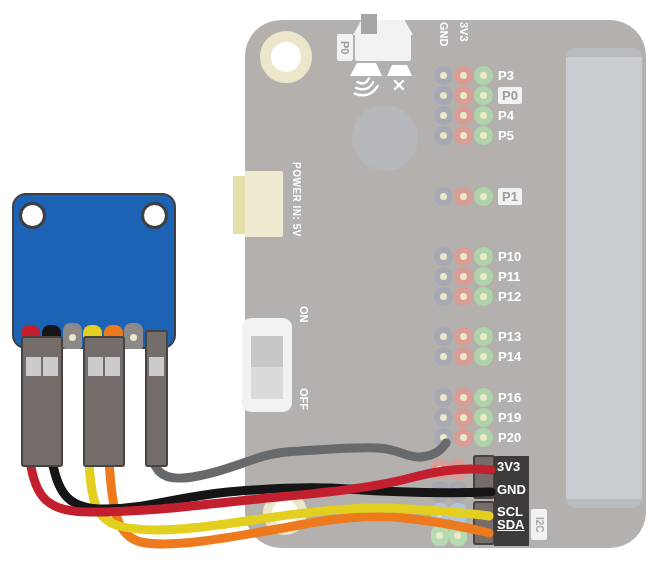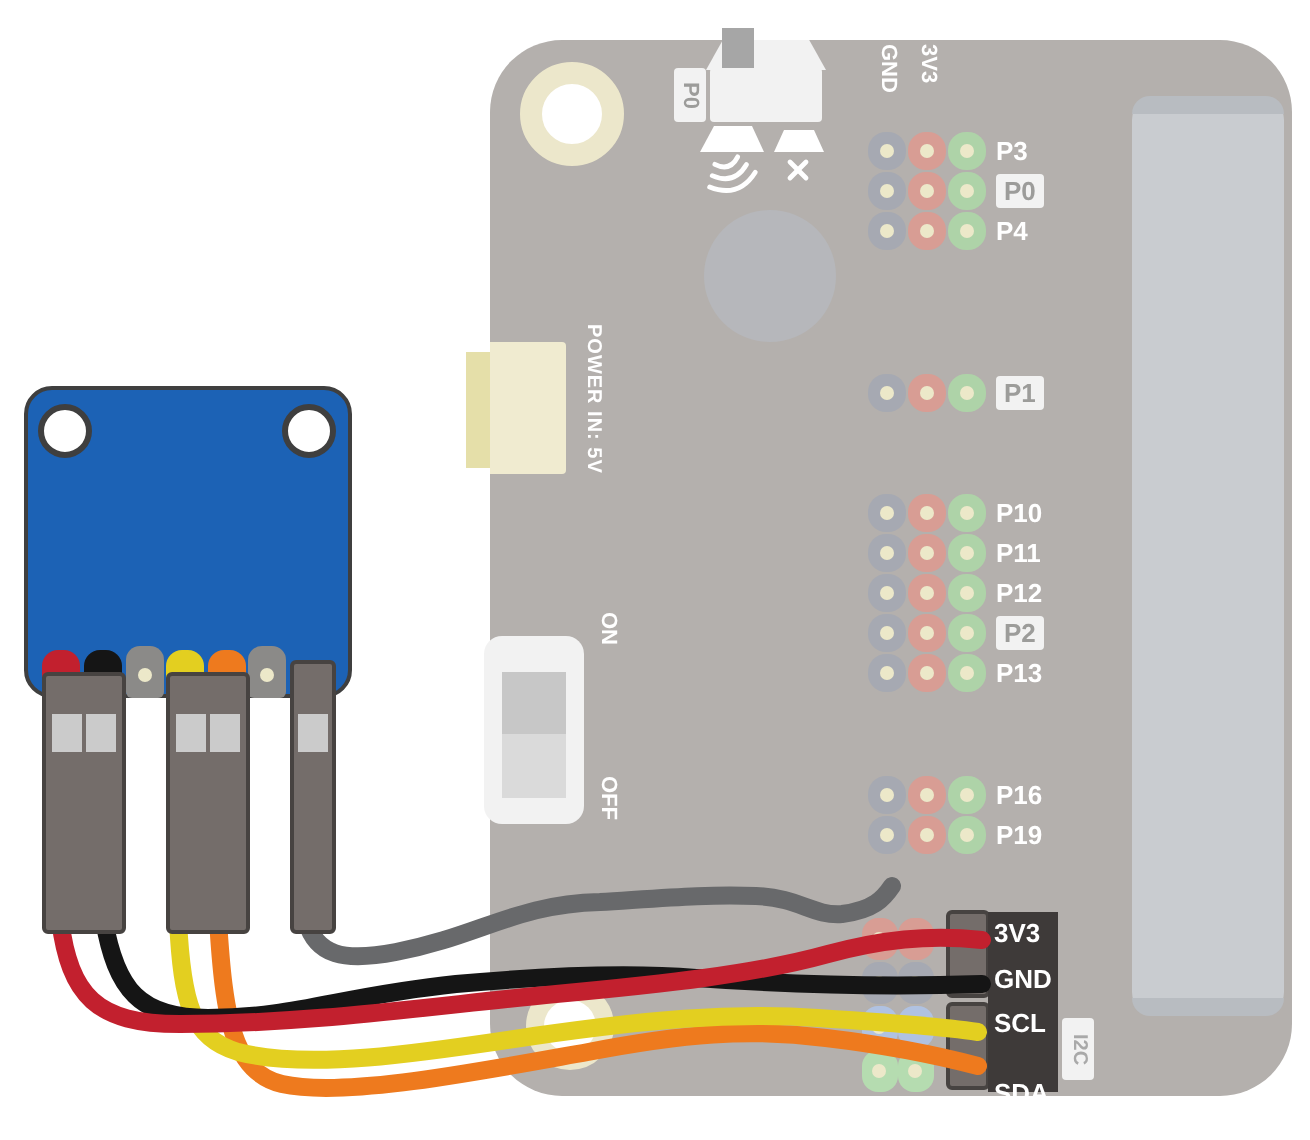--- a/index.html
+++ b/index.html
@@ -160,20 +160,26 @@
         <span class="pin v33" style="background: var(--pin-salmon);"></span>
         <span class="pin p" style="background: var(--pin-green);"></span>
         <span class="pin-label hl">P0</span>
       </div>
       <div class="pin-row" style="top: 40.2px; text-align: right;">
         <span class="pin gnd" style="background: var(--pin-gray);"></span>
         <span class="pin v33" style="background: var(--pin-salmon);"></span>
         <span class="pin p" style="background: var(--pin-green);"></span>
         <span class="pin-label">P4</span>
       </div>
+      <div class="pin-row" style="top: 60.3px;">
+        <span class="pin gnd" style="background: var(--pin-gray);"></span>
+        <span class="pin v33" style="background: var(--pin-salmon);"></span>
+        <span class="pin p" style="background: var(--pin-green);"></span>
+        <span class="pin-label">P5</span>
+      </div>
       <div class="pin-row" style="top: 120.6px;">
         <span class="pin gnd" style="background: var(--pin-gray);"></span>
         <span class="pin v33" style="background: var(--pin-salmon);"></span>
         <span class="pin p" style="background: var(--pin-green);"></span>
         <span class="pin-label hl">P1</span>
       </div>
       <div class="pin-row" style="top: 180.9px;">
         <span class="pin gnd" style="background: var(--pin-gray);"></span>
         <span class="pin v33" style="background: var(--pin-salmon);"></span>
         <span class="pin p" style="background: var(--pin-green);"></span>
@@ -184,43 +190,49 @@
         <span class="pin v33" style="background: var(--pin-salmon);"></span>
         <span class="pin p" style="background: var(--pin-green);"></span>
         <span class="pin-label">P11</span>
       </div>
       <div class="pin-row" style="top: 221.1px;">
         <span class="pin gnd" style="background: var(--pin-gray);"></span>
         <span class="pin v33" style="background: var(--pin-salmon);"></span>
         <span class="pin p" style="background: var(--pin-green);"></span>
         <span class="pin-label">P12</span>
       </div>
-      <div class="pin-row" style="top: 241.2px;">
-        <span class="pin gnd" style="background: var(--pin-gray);"></span>
-        <span class="pin v33" style="background: var(--pin-salmon);"></span>
-        <span class="pin p" style="background: var(--pin-green);"></span>
-        <span class="pin-label hl">P2</span>
-      </div>
       <div class="pin-row" style="top: 261.3px;">
         <span class="pin gnd" style="background: var(--pin-gray);"></span>
         <span class="pin v33" style="background: var(--pin-salmon);"></span>
         <span class="pin p" style="background: var(--pin-green);"></span>
         <span class="pin-label">P13</span>
       </div>
+      <div class="pin-row" style="top: 281.4px;">
+        <span class="pin gnd" style="background: var(--pin-gray);"></span>
+        <span class="pin v33" style="background: var(--pin-salmon);"></span>
+        <span class="pin p" style="background: var(--pin-green);"></span>
+        <span class="pin-label">P14</span>
+      </div>
       <div class="pin-row" style="top: 321.6px;">
         <span class="pin gnd" style="background: var(--pin-gray);"></span>
         <span class="pin v33" style="background: var(--pin-salmon);"></span>
         <span class="pin p" style="background: var(--pin-green);"></span>
         <span class="pin-label">P16</span>
       </div>
       <div class="pin-row" style="top: 341.7px;">
         <span class="pin gnd" style="background: var(--pin-gray);"></span>
         <span class="pin v33" style="background: var(--pin-salmon);"></span>
         <span class="pin p" style="background: var(--pin-green);"></span>
         <span class="pin-label">P19</span>
+      </div>
+      <div class="pin-row" style="top: 361.8px;">
+        <span class="pin gnd" style="background: var(--pin-gray);"></span>
+        <span class="pin v33" style="background: var(--pin-salmon);"></span>
+        <span class="pin p" style="background: var(--pin-green);"></span>
+        <span class="pin-label">P20</span>
       </div>
     </div>
 
   <div class="abs i2c-pins">
       <div class="i2c-row" style="top: 0px;">
         <span class="i2c-pin c1" style="background: var(--pin-salmon);"></span>
         <span class="i2c-pin c2" style="background: var(--pin-salmon);"></span>
       </div>
       <div class="i2c-row" style="top: 22px;">
         <span class="i2c-pin c1" style="background: var(--pin-gray);"></span>
@@ -234,21 +246,21 @@
         <span class="i2c-pin c1" style="background: var(--pin-green2);"></span>
         <span class="i2c-pin c2" style="background: var(--pin-green2);"></span>
       </div>
     </div>
   <div class="abs i2c-housing h1"></div>
   <div class="abs i2c-housing h2"></div>
   <div class="abs i2c-label-block">
       <div class="i2c-label" style="top: 0px;">3V3</div>
       <div class="i2c-label" style="top: 22.5px;">GND</div>
       <div class="i2c-label" style="top: 45px;">SCL</div>
-      <div class="i2c-label" style="top: 80px; text-decoration: underline;">SDA</div>
+      <div class="i2c-label" style="top: 58px; text-decoration: underline;">SDA</div>
     </div>
   <div class="abs i2c-box">I2C</div>
 
   <div class="abs module"></div>
   <div class="abs m-hole l"></div>
   <div class="abs m-hole r"></div>
   <div class="abs bump" style="left:21px;background:var(--wire-red);"></div>
   <div class="abs bump" style="left:42px;background:var(--wire-black);"></div>
   <div class="abs spare-pin" style="left:63px;"></div>
   <div class="abs bump" style="left:83px;background:var(--wire-yellow);"></div>

